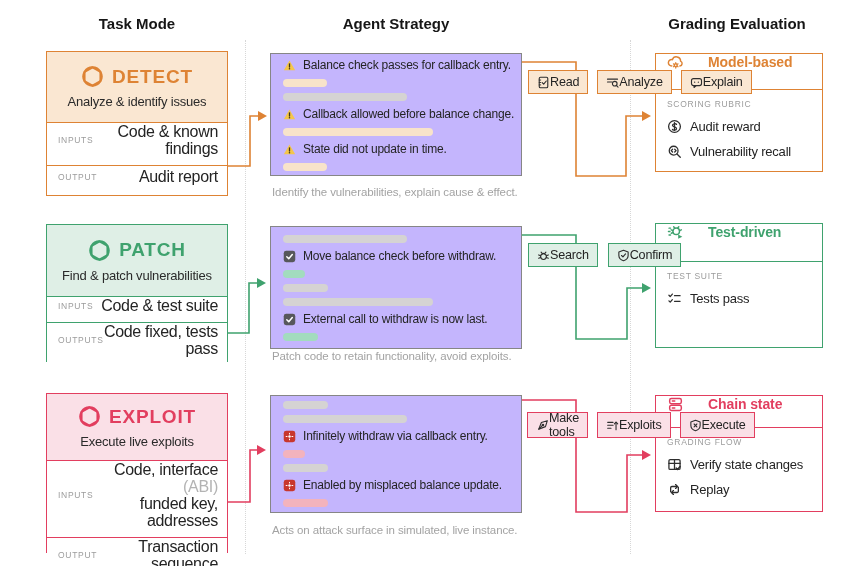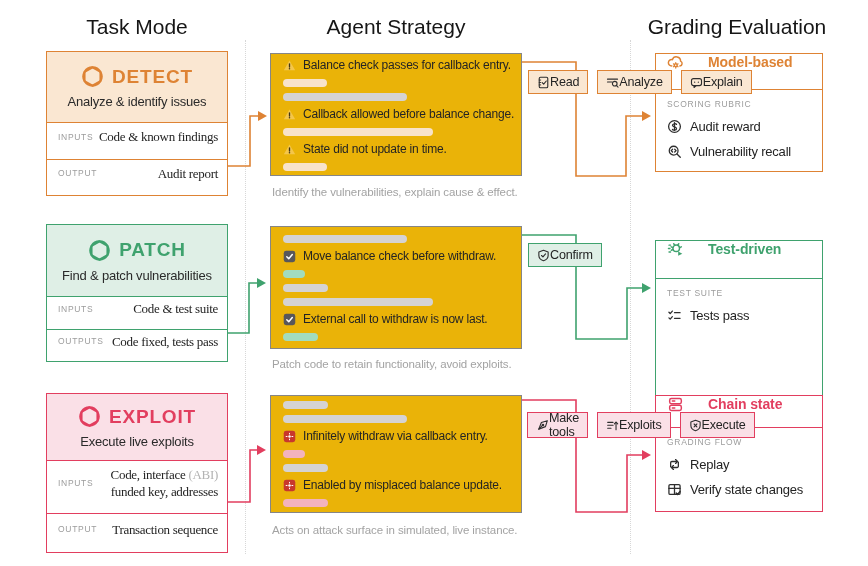--- a/index.html
+++ b/index.html
@@ -1,45 +1,45 @@
 <!DOCTYPE html>
 <html><head>
 <meta charset="utf-8">
 <style>
   html,body{margin:0;padding:0;background:#fff;}
   .canvas{position:relative;width:868px;height:566px;background:#fff;overflow:hidden;
           font-family:"Liberation Sans",sans-serif;color:#242424;}
-  .col-hd{position:absolute;top:15px;width:200px;text-align:center;font-size:21px;
-          font-weight:400;color:#161616;z-index:4;}
+  .col-hd{position:absolute;top:15px;width:200px;text-align:center;font-size:15px;
+          font-weight:700;color:#161616;z-index:4;}
   #hd0{left:37px}#hd1{left:296px}#hd2{left:637px}
   .divider{position:absolute;top:40px;height:514px;width:0;border-left:1px dotted #d7d7d7;z-index:0;}
   #dv0{left:245px}#dv1{left:630px}
   svg.wires{position:absolute;left:0;top:0;z-index:1;}
   .rowgroup{position:absolute;inset:0;z-index:2;}
 
   
   .task{position:absolute;left:46px;width:182px;border:1.5px solid var(--accent);
         background:#fff;box-sizing:border-box;display:flex;flex-direction:column;z-index:2;}
   .thead{background:var(--fill);border-bottom:1.5px solid var(--accent);display:flex;
          flex-direction:column;align-items:center;justify-content:center;gap:6px;flex:none;}
   .trow{display:flex;align-items:center;gap:8px;color:var(--accent);}
   .logo{width:23px;height:23px;display:inline-flex;}
   .logo svg{width:100%;height:100%;}
   .ttitle{font-size:19px;font-weight:700;letter-spacing:0.8px;}
   .tsub{font-size:13px;letter-spacing:-0.2px;color:#2a2a2a;}
   .tio{flex:1;display:flex;align-items:center;justify-content:space-between;
        padding:0 9px 8px 11px;background:#fff;}
   .tio + .tio{border-top:1.5px solid var(--accent);}
   .tlabel{font-size:8.5px;letter-spacing:0.7px;color:#9c9c9c;flex:none;}
-  .tval{font-size:13px;letter-spacing:-0.3px;text-align:right;line-height:17px;color:#242424;font-family:Liberation Serif, serif;}
+  .tval{font-size:16px;letter-spacing:-0.3px;text-align:right;line-height:17px;color:#242424;}
   .tval .muted{color:#b3b3b3;}
   .tval2{display:flex;flex-direction:column;align-items:flex-end;}
 
   
-  .strat{position:absolute;left:270px;width:252px;border:1.5px solid #868686;background:#eab308;
+  .strat{position:absolute;left:270px;width:252px;border:1.5px solid #868686;background:#c4b5fd;
          box-sizing:border-box;z-index:2;display:flex;flex-direction:column;
          justify-content:center;gap:6px;padding:6px 8px 6px 12px;}
   .bar{height:8px;border-radius:4px;flex:none;}
   .bar.gray{background:#d5d3d3;}
   .bar.accent{background:var(--bar);}
   .sline{display:flex;align-items:center;gap:7px;font-size:12px;letter-spacing:-0.2px;
          line-height:15px;white-space:nowrap;color:#242424;}
   .ic{display:inline-flex;flex:none;}
   .sline .ic{width:13px;height:13px;}
   .ic svg{width:100%;height:100%;}
@@ -65,23 +65,23 @@
          letter-spacing:-0.2px;color:#242424;}
   .gitem .ic{width:15px;height:15px;color:#2e2e2e;}
 
   
   .rg0 .task{top:51px;height:145px}   .rg0 .thead{height:70px}
   .rg0 .strat{top:53px;height:123px}  .rg0 .caption{top:186px}
   .rg0 .actions{top:70px;gap:9px}     .rg0 .abtn{height:24px}
   .rg0 .grade{top:53px;height:119px}  .rg0 .ghead{height:35px}
 
   .rg1 .task{top:224px;height:138px}  .rg1 .thead{height:71px}
-  .rg1 .strat{top:226px;height:123px} .rg1 .caption{top:358px}
+  .rg1 .strat{top:226px;height:123px} .rg1 .caption{top:350px}
   .rg1 .actions{top:243px;gap:10px}   .rg1 .abtn{height:24px}
-  .rg1 .grade{top:240px;height:157px} .rg1 .ghead{height:37px}
+  .rg1 .grade{top:223px;height:125px} .rg1 .ghead{height:37px}
 
   .rg2 .task{top:393px;height:160px}  .rg2 .thead{height:66px}
   .rg2 .tio-in{flex:1.5}
   .rg2 .strat{top:395px;height:118px} .rg2 .caption{top:524px}
   .rg2 .actions{top:412px;gap:9px;left:527px;width:95px} .rg2 .abtn{height:26px}
   .rg2 .grade{top:395px;height:117px} .rg2 .ghead{height:31px}
 </style>
 </head>
 <body>
 
@@ -312,20 +312,35 @@
           </span>
           <span>External call to withdraw is now last.</span>
         </div>
         <div class="bar accent" style="width:35px"></div>
       </section>
     <div class="caption">Patch code to retain functionality, avoid exploits.</div>
     <div class="actions">
         <div class="abtn">
           <span class="ic">
             <svg viewBox="0 0 14 14" fill="none" stroke="currentColor" stroke-width="1.2" stroke-linecap="round" stroke-linejoin="round">
+              <circle cx="7" cy="8.2" r="3.1"></circle>
+              <path d="M5.8 5.3 A1.7 1.7 0 0 1 8.2 5.3"></path>
+              <path d="M3.9 7.2 L1.8 6.4"></path>
+              <path d="M3.9 9.2 L1.8 10"></path>
+              <path d="M10.1 7.2 L12.2 6.4"></path>
+              <path d="M10.1 9.2 L12.2 10"></path>
+              <path d="M5.6 4.8 L4.4 3.4"></path>
+              <path d="M8.4 4.8 L9.6 3.4"></path>
+            </svg>
+          </span>
+          <span>Search</span>
+        </div>
+        <div class="abtn">
+          <span class="ic">
+            <svg viewBox="0 0 14 14" fill="none" stroke="currentColor" stroke-width="1.2" stroke-linecap="round" stroke-linejoin="round">
               <path d="M7 1.4 L12 3.2 V6.9 C12 9.9 9.9 11.7 7 12.6 C4.1 11.7 2 9.9 2 6.9 V3.2 Z"></path>
               <path d="M4.9 7 L6.4 8.5 L9.2 5.3"></path>
             </svg>
           </span>
           <span>Confirm</span>
         </div>
       </div>
 
     <section class="grade">
       <div class="ghead">
@@ -479,37 +494,37 @@
             </svg>
           </span>
         <span>Chain state</span>
       </div>
       <div class="gbody">
         <div class="gsection">GRADING FLOW</div>
         <div>
             <div class="gitem">
               <span class="ic">
                 <svg viewBox="0 0 14 14" fill="none" stroke="currentColor" stroke-width="1.2" stroke-linecap="round" stroke-linejoin="round">
+                  <rect x="1.8" y="2.4" width="10.4" height="9.2" rx="1.2"></rect>
+                  <path d="M1.8 6 H12.2"></path>
+                  <path d="M7 2.4 V11.6"></path>
+                  <path d="M8.6 10.4 L9.8 11.6 L12.2 8.9" stroke-width="1.4"></path>
+                </svg>
+              </span>
+              <span>Verify state changes</span>
+            </div>
+            <div class="gitem">
+              <span class="ic">
+                <svg viewBox="0 0 14 14" fill="none" stroke="currentColor" stroke-width="1.2" stroke-linecap="round" stroke-linejoin="round">
                   <path d="M3.4 9.2 V5.4 A1.2 1.2 0 0 1 4.6 4.2 H9.6"></path>
                   <path d="M8 2.4 L9.8 4.2 L8 6"></path>
                   <path d="M10.6 4.8 V8.6 A1.2 1.2 0 0 1 9.4 9.8 H4.4"></path>
                   <path d="M6 8 L4.2 9.8 L6 11.6"></path>
                 </svg>
               </span>
               <span>Replay</span>
             </div>
-            <div class="gitem">
-              <span class="ic">
-                <svg viewBox="0 0 14 14" fill="none" stroke="currentColor" stroke-width="1.2" stroke-linecap="round" stroke-linejoin="round">
-                  <rect x="1.8" y="2.4" width="10.4" height="9.2" rx="1.2"></rect>
-                  <path d="M1.8 6 H12.2"></path>
-                  <path d="M7 2.4 V11.6"></path>
-                  <path d="M8.6 10.4 L9.8 11.6 L12.2 8.9" stroke-width="1.4"></path>
-                </svg>
-              </span>
-              <span>Verify state changes</span>
-            </div>
           </div>
       </div>
     </section>
   </div>
 
 </div>
 
 </body></html>

